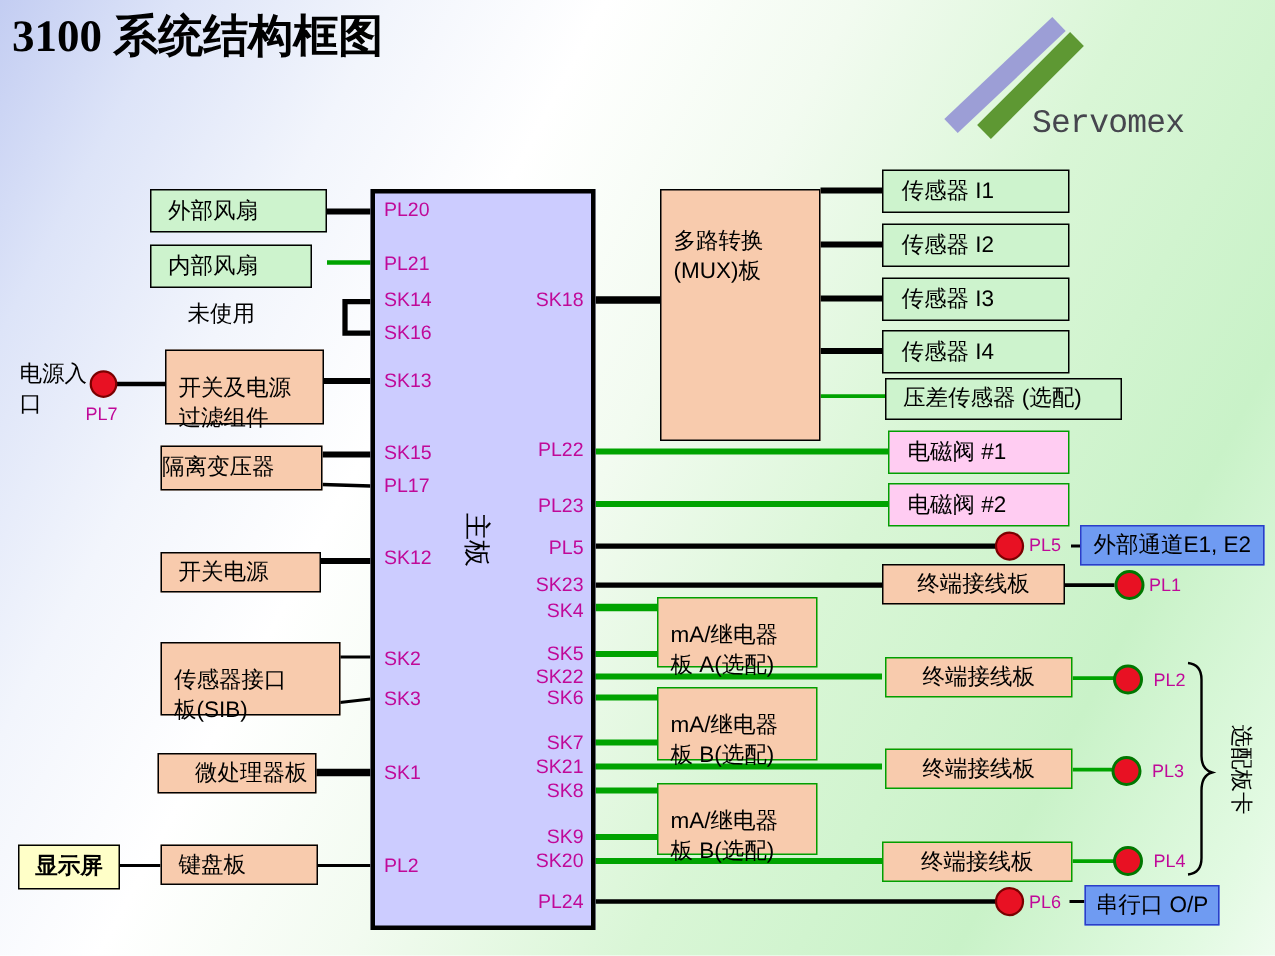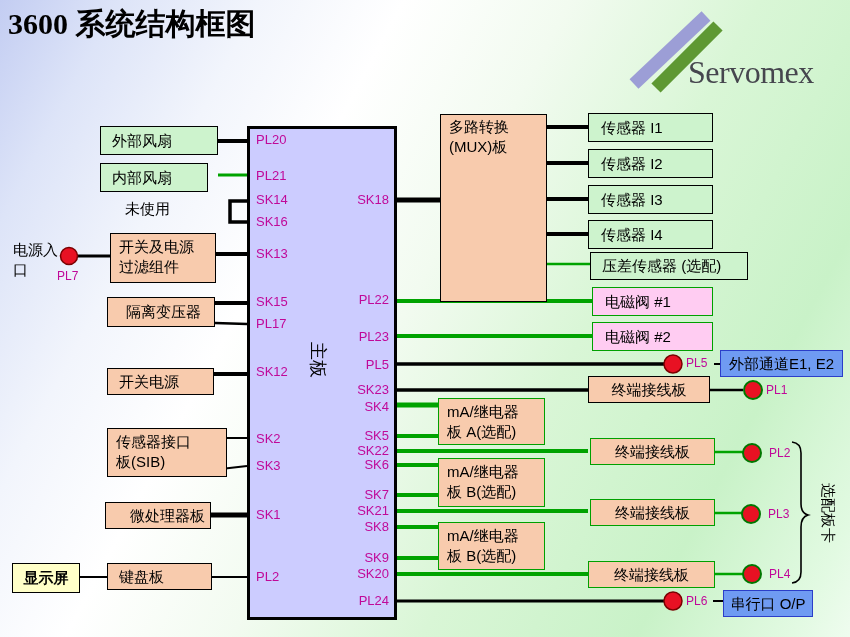--- a/index.html
+++ b/index.html
@@ -7,21 +7,21 @@
   #slide{
     position:relative;width:850px;height:637px;overflow:hidden;
     background:linear-gradient(118deg,#c3cdf2 0%,#dde4f8 10%,#f2f5fc 22%,#ffffff 34%,#f2fbf0 48%,#d9f6d6 64%,#c9f2c8 82%,#e2fae2 95%,#effcef 100%);
   }
   #lines{position:absolute;left:0;top:0;pointer-events:none;}
   .box{
     position:absolute;box-sizing:border-box;border:1.6px solid #000;
     color:#000;font-size:15px;line-height:20px;
     display:flex;align-items:center;padding-left:11px;
   }
-  .two{line-height:20px;align-items:flex-start;padding-top:3px;}
+  .two{line-height:20px;align-items:flex-start;padding-top:15px;}
   .center{justify-content:center;padding-left:0;}
   .green{background:#cdf3cd;}
   .salmon{background:#f8cbad;}
   .pink{background:#ffccf2;border-color:#00a000;border-width:1.8px;}
   .blue{background:#6f9bf2;border-color:#2b3ec9;border-width:1.8px;}
   .yellow{background:#ffffc8;font-weight:bold;}
   .gborder{border-color:#00a000;border-width:1.8px;}
   .board{
     position:absolute;left:247px;top:126px;width:150px;height:494px;
     background:#ccccff;border:3.5px solid #000;box-sizing:border-box;
@@ -30,22 +30,22 @@
   .pin.l{left:256px;}
   .pin.r{right:461px;text-align:right;}
   .plbl{position:absolute;font-size:12px;color:#c00999;white-space:nowrap;}
   .note{position:absolute;font-size:15px;color:#000;}
   .rot{position:absolute;transform:translate(-50%,-50%) rotate(90deg);white-space:nowrap;color:#000;}
   #title{
     position:absolute;left:8px;top:4px;font-family:"Liberation Serif","DejaVu Serif",serif;
     font-size:30px;font-weight:bold;color:#000;
   }
   #logo-text{
-    position:absolute;left:688px;top:54px;font-family:Liberation Serif, serif;
-    font-size:32px;color:#46464e;letter-spacing:-0.5px;
+    position:absolute;left:688px;top:70px;font-family:Liberation Mono, monospace;
+    font-size:22px;color:#46464e;letter-spacing:-0.5px;
   }
 </style>
 </head>
 <body>
 
 <div id="slide">
 
   <svg id="lines" width="850" height="637" viewBox="0 0 850 637">
 
     <g>
@@ -106,21 +106,21 @@
     <circle cx="673" cy="364" r="9" fill="#e81123" stroke="#7a0000" stroke-width="1.5"></circle>
     <circle cx="753" cy="390" r="9" fill="#e81123" stroke="#007700" stroke-width="2"></circle>
     <circle cx="752" cy="453" r="9" fill="#e81123" stroke="#007700" stroke-width="2"></circle>
     <circle cx="751" cy="514" r="9" fill="#e81123" stroke="#007700" stroke-width="2"></circle>
     <circle cx="752" cy="574" r="9" fill="#e81123" stroke="#007700" stroke-width="2"></circle>
     <circle cx="673" cy="601" r="9" fill="#e81123" stroke="#7a0000" stroke-width="1.5"></circle>
 
     <path d="M792,442 Q801,443 801,453 L801,504 Q801,513 808,515 Q801,517 801,527 L801,572 Q801,582 792,583" fill="none" stroke="#000" stroke-width="1.6"></path>
   </svg>
 
-  <div id="title">3600 系统结构框图</div>
+  <div id="title">3100 系统结构框图</div>
   <div id="logo-text">Servomex</div>
 
   <div class="board"></div>
   <div class="rot" style="left:318px;top:360px;font-size:18px;">主板</div>
 
   <span class="pin l" style="top:132px">PL20</span>
   <span class="pin l" style="top:168px">PL21</span>
   <span class="pin l" style="top:192px">SK14</span>
   <span class="pin l" style="top:214px">SK16</span>
   <span class="pin l" style="top:246px">SK13</span>
@@ -153,38 +153,38 @@
     </div>
   <div class="box green" style="left:100px;top:163px;width:108px;height:29px">
       <span>内部风扇</span>
     </div>
   <div class="note" style="left:125px;top:200px">未使用</div>
 
   <div class="note" style="left:13px;top:240px;line-height:20px"><span>电源入</span><br><span>口</span></div>
   <span class="plbl" style="left:57px;top:269px">PL7</span>
 
   <div class="box salmon two" style="left:110px;top:233px;width:106px;height:50px;padding-left:8px;display:block"><span>开关及电源</span><br><span>过滤组件</span></div>
-  <div class="box salmon" style="left:107px;top:297px;width:108px;height:30px;padding-left:18px">
+  <div class="box salmon" style="left:107px;top:297px;width:108px;height:30px;padding-left:0">
       <span>隔离变压器</span>
     </div>
   <div class="box salmon" style="left:107px;top:368px;width:107px;height:27px">
       <span>开关电源</span>
     </div>
   <div class="box salmon two" style="left:107px;top:428px;width:120px;height:49px;padding-left:8px;display:block"><span>传感器接口</span><br><span>板(SIB)</span></div>
   <div class="box salmon" style="left:105px;top:502px;width:106px;height:27px;padding-left:24px">
       <span>微处理器板</span>
     </div>
   <div class="box yellow center" style="left:12px;top:563px;width:68px;height:30px">
       <span>显示屏</span>
     </div>
   <div class="box salmon" style="left:107px;top:563px;width:105px;height:27px">
       <span>键盘板</span>
     </div>
 
-  <div class="box salmon two" style="left:440px;top:114px;width:107px;height:188px;padding-left:8px;display:block;padding-top:2px"><span>多路转换</span><br><span>(MUX)板</span></div>
+  <div class="box salmon two" style="left:440px;top:126px;width:107px;height:168px;padding-left:8px;display:block;padding-top:24px"><span>多路转换</span><br><span>(MUX)板</span></div>
 
   <div class="box green" style="left:588px;top:113px;width:125px;height:29px;padding-left:12px">
       <span>传感器 I1</span>
     </div>
   <div class="box green" style="left:588px;top:149px;width:125px;height:29px;padding-left:12px">
       <span>传感器 I2</span>
     </div>
   <div class="box green" style="left:588px;top:185px;width:125px;height:29px;padding-left:12px">
       <span>传感器 I3</span>
     </div>

